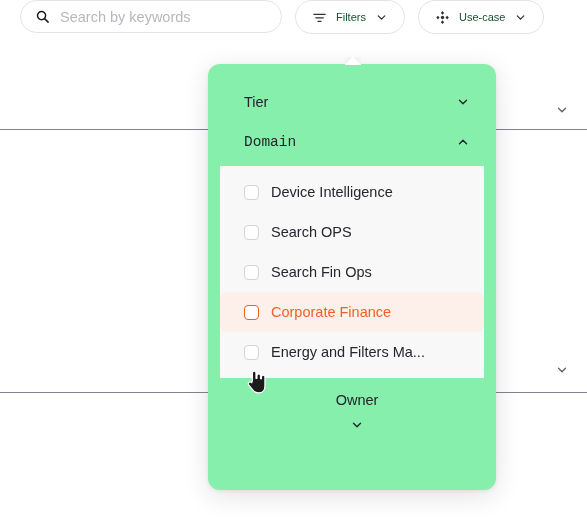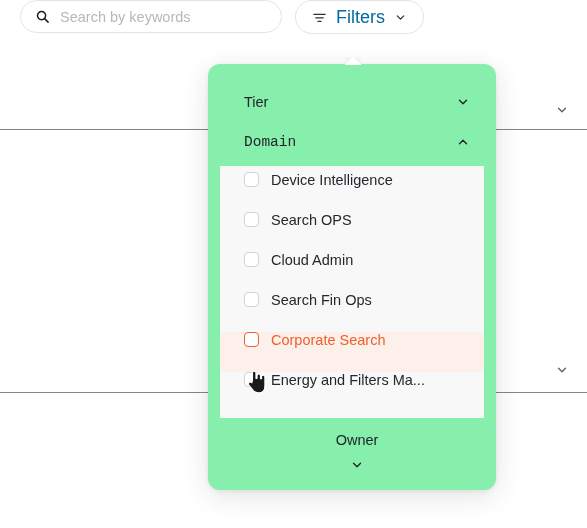--- a/index.html
+++ b/index.html
@@ -91,22 +91,22 @@
 
   .pill {
     height: 33px;
     border: 1px solid #e3e4e8;
     border-radius: 18px;
     background: #ffffff;
     display: flex;
     align-items: center;
     gap: 9px;
     padding: 16px 16px;
-    font-size: 18px;
-    color: #0369a1;
+    font-size: 11px;
+    color: #14532d;
     cursor: pointer;
     flex: none;
     white-space: nowrap;
   }
   .pill .lead-icon {
     width: 15px;
     height: 15px;
     flex: none;
     color: #30323a;
   }
@@ -175,21 +175,21 @@
   #domain-header { margin-top: 0px; font-family: Liberation Mono, monospace; }
 
   .options-list {
     background: #f8f8f9;
     margin: 4px 12px 0 12px;
     padding: 6px 0;
   }
   .option-row {
     height: 40px;
     display: flex;
-    align-items: flex-start;
+    align-items: center;
     gap: 12px;
     padding: 0 18px 0 24px;
     cursor: pointer;
     border-radius: 7px;
   }
   .option-row .cb {
     width: 15px;
     height: 15px;
     border: 1.6px solid #d2d4d9;
     border-radius: 4px;
@@ -267,20 +267,37 @@
         </svg>
     </span>
     <span>Filters</span>
     <span class="caret">
       <svg viewBox="0 0 24 24" fill="none" stroke="currentColor" stroke-width="2.2" stroke-linecap="round" stroke-linejoin="round">
           <polyline points="6 9 12 15 18 9"></polyline>
         </svg>
     </span>
   </div>
 
+  <div class="pill">
+    <span class="lead-icon">
+      <svg viewBox="0 0 24 24" fill="currentColor">
+        <path d="M12 1.6 14.6 4.6 12 7.6 9.4 4.6z"></path>
+        <path d="M12 16.4 14.6 19.4 12 22.4 9.4 19.4z"></path>
+        <path d="M4.6 9 7.2 12 4.6 15 2 12z"></path>
+        <path d="M19.4 9 22 12 19.4 15 16.8 12z"></path>
+        <circle cx="12" cy="12" r="2.7"></circle>
+      </svg>
+    </span>
+    <span>Use-case</span>
+    <span class="caret">
+      <svg viewBox="0 0 24 24" fill="none" stroke="currentColor" stroke-width="2.2" stroke-linecap="round" stroke-linejoin="round">
+          <polyline points="6 9 12 15 18 9"></polyline>
+        </svg>
+    </span>
+  </div>
 
 </div>
 
 <div class="dropdown">
   <div class="dropdown-caret"></div>
 
   <div class="section-header" id="tier-header">
     <span class="title">Tier</span>
     <span class="chev">
       <svg viewBox="0 0 24 24" fill="none" stroke="currentColor" stroke-width="2.4" stroke-linecap="round" stroke-linejoin="round">
@@ -302,29 +319,25 @@
       <div class="option-row">
         <span class="cb"></span>
         <span class="label">Device Intelligence</span>
       </div>
       <div class="option-row">
         <span class="cb"></span>
         <span class="label">Search OPS</span>
       </div>
       <div class="option-row">
         <span class="cb"></span>
-        <span class="label">Cloud Admin</span>
-      </div>
-      <div class="option-row">
-        <span class="cb"></span>
         <span class="label">Search Fin Ops</span>
       </div>
       <div class="option-row hovered">
         <span class="cb"></span>
-        <span class="label">Corporate Search</span>
+        <span class="label">Corporate Finance</span>
       </div>
       <div class="option-row">
         <span class="cb"></span>
         <span class="label">Energy and Filters Ma...</span>
       </div>
     </div>
 
   <div class="section-header" id="owner-header">
     <span class="title">Owner</span>
     <span class="chev">

